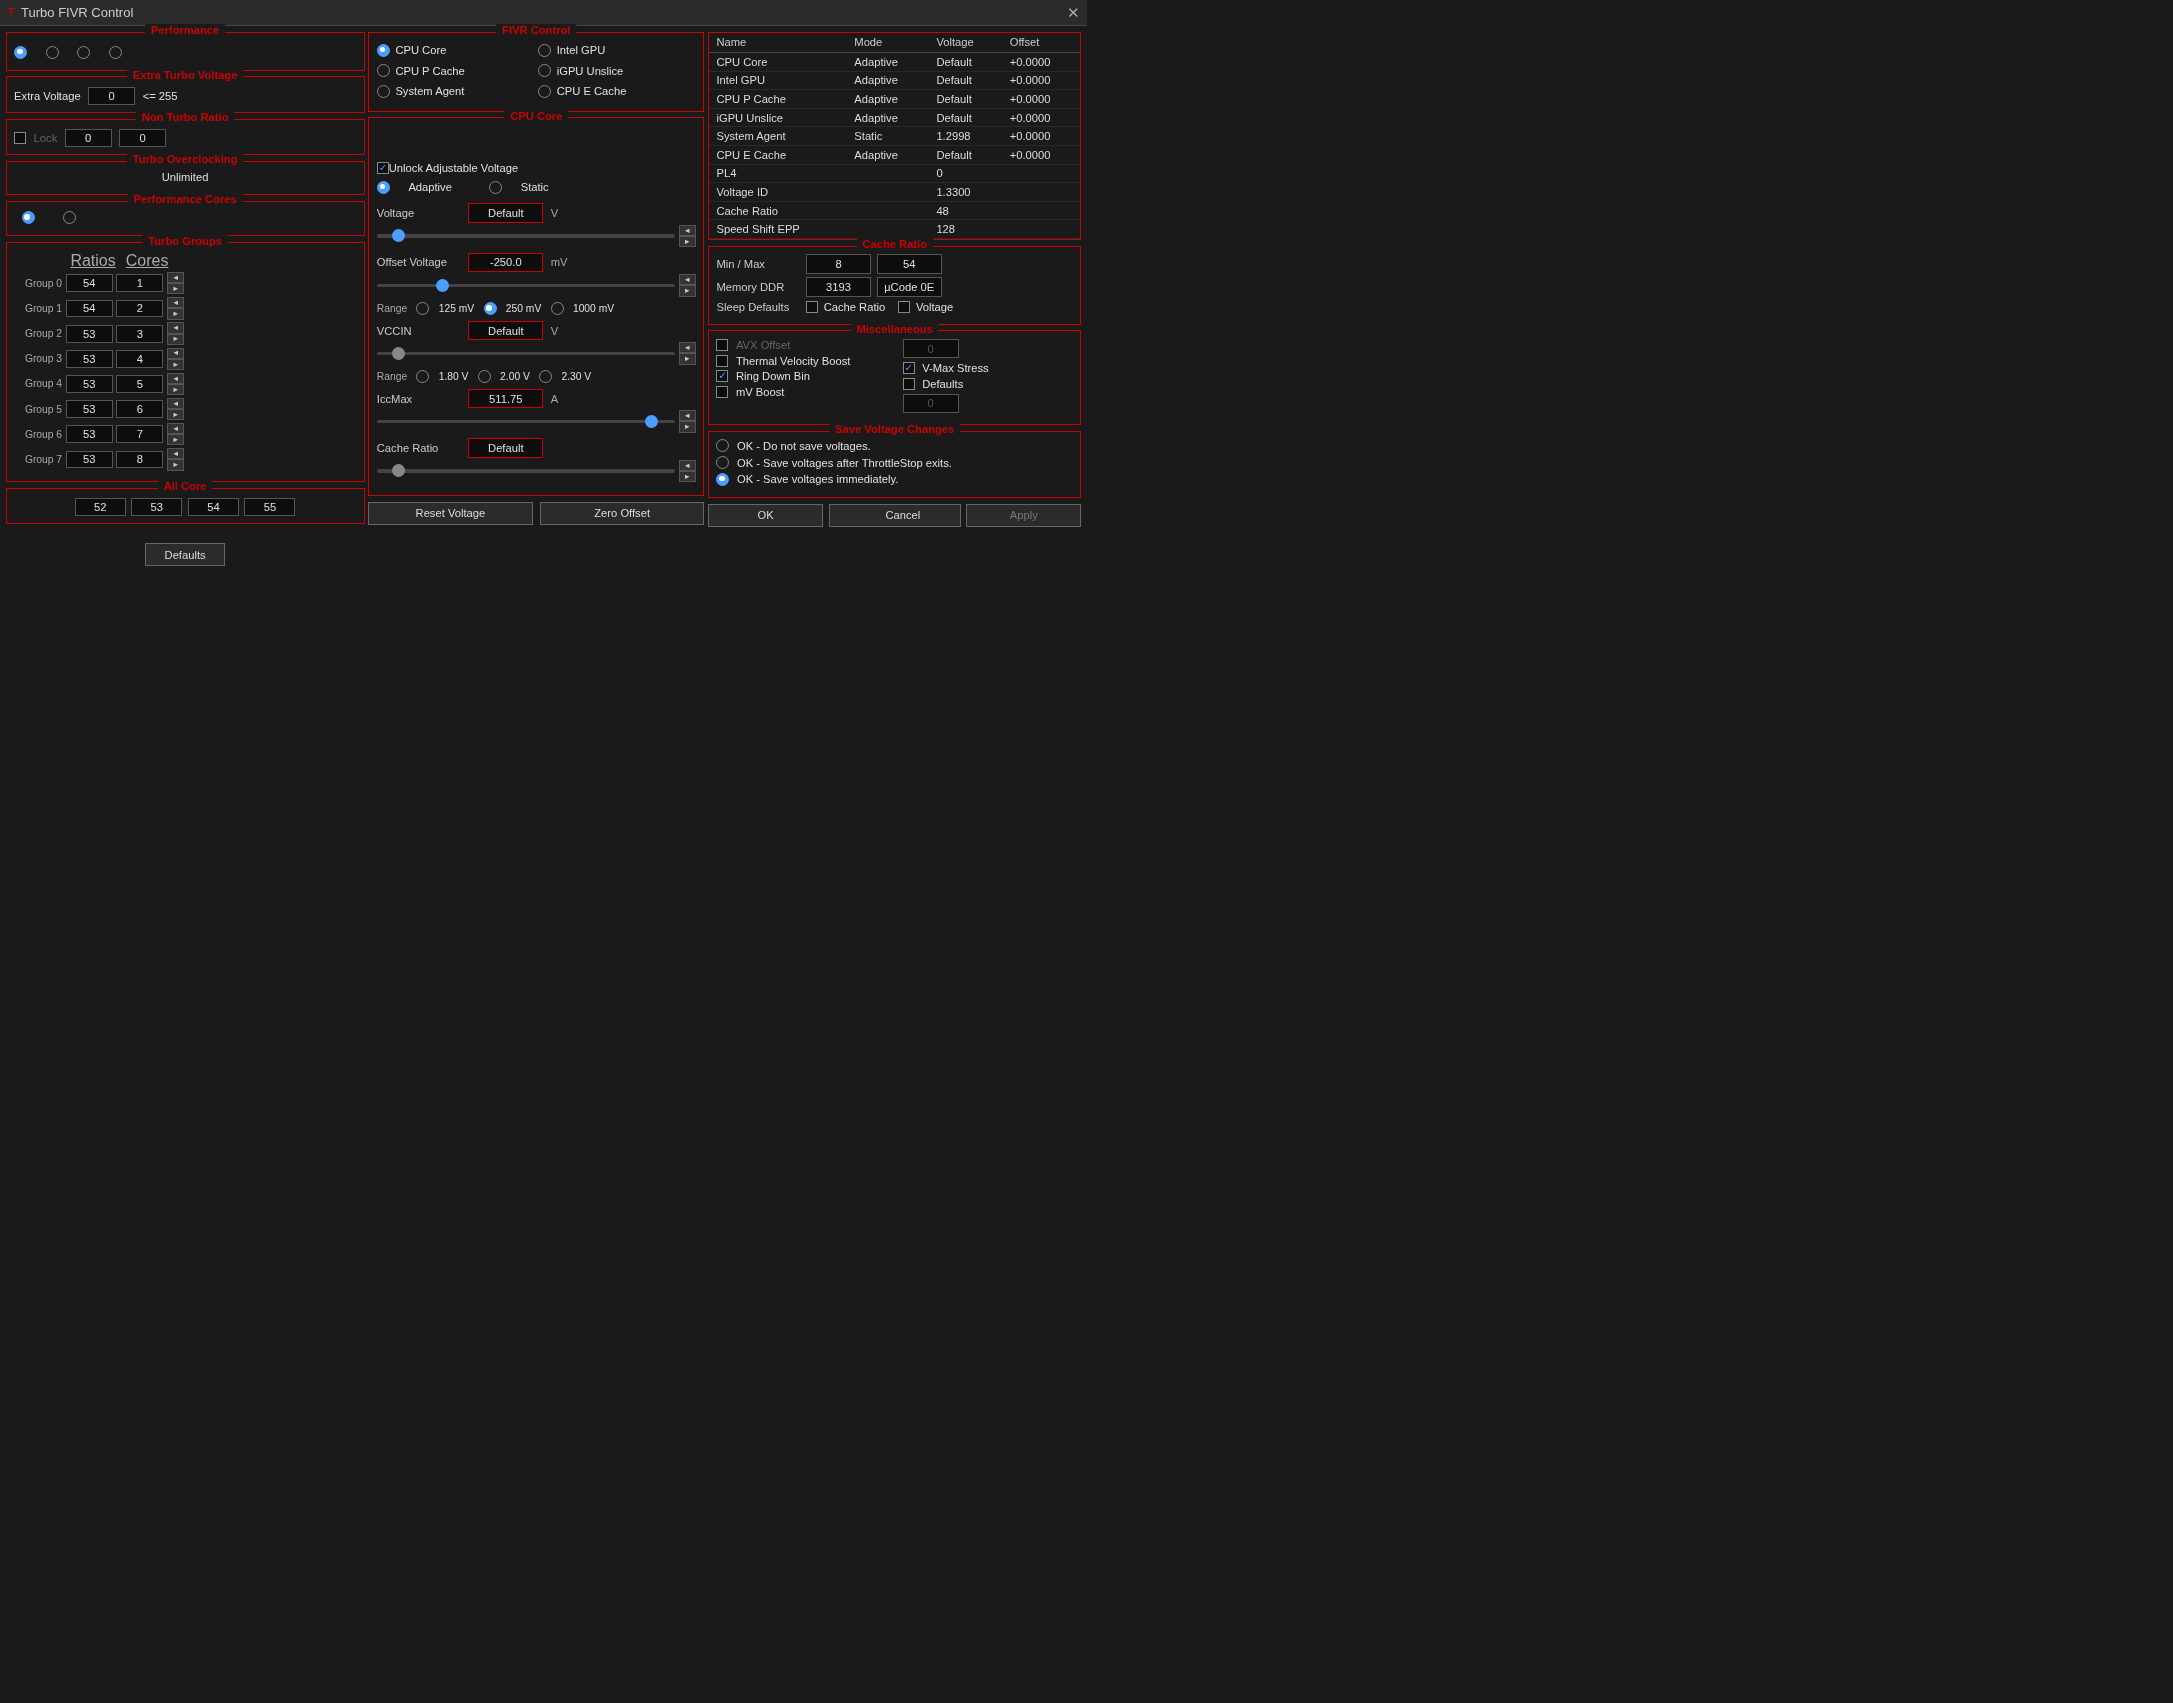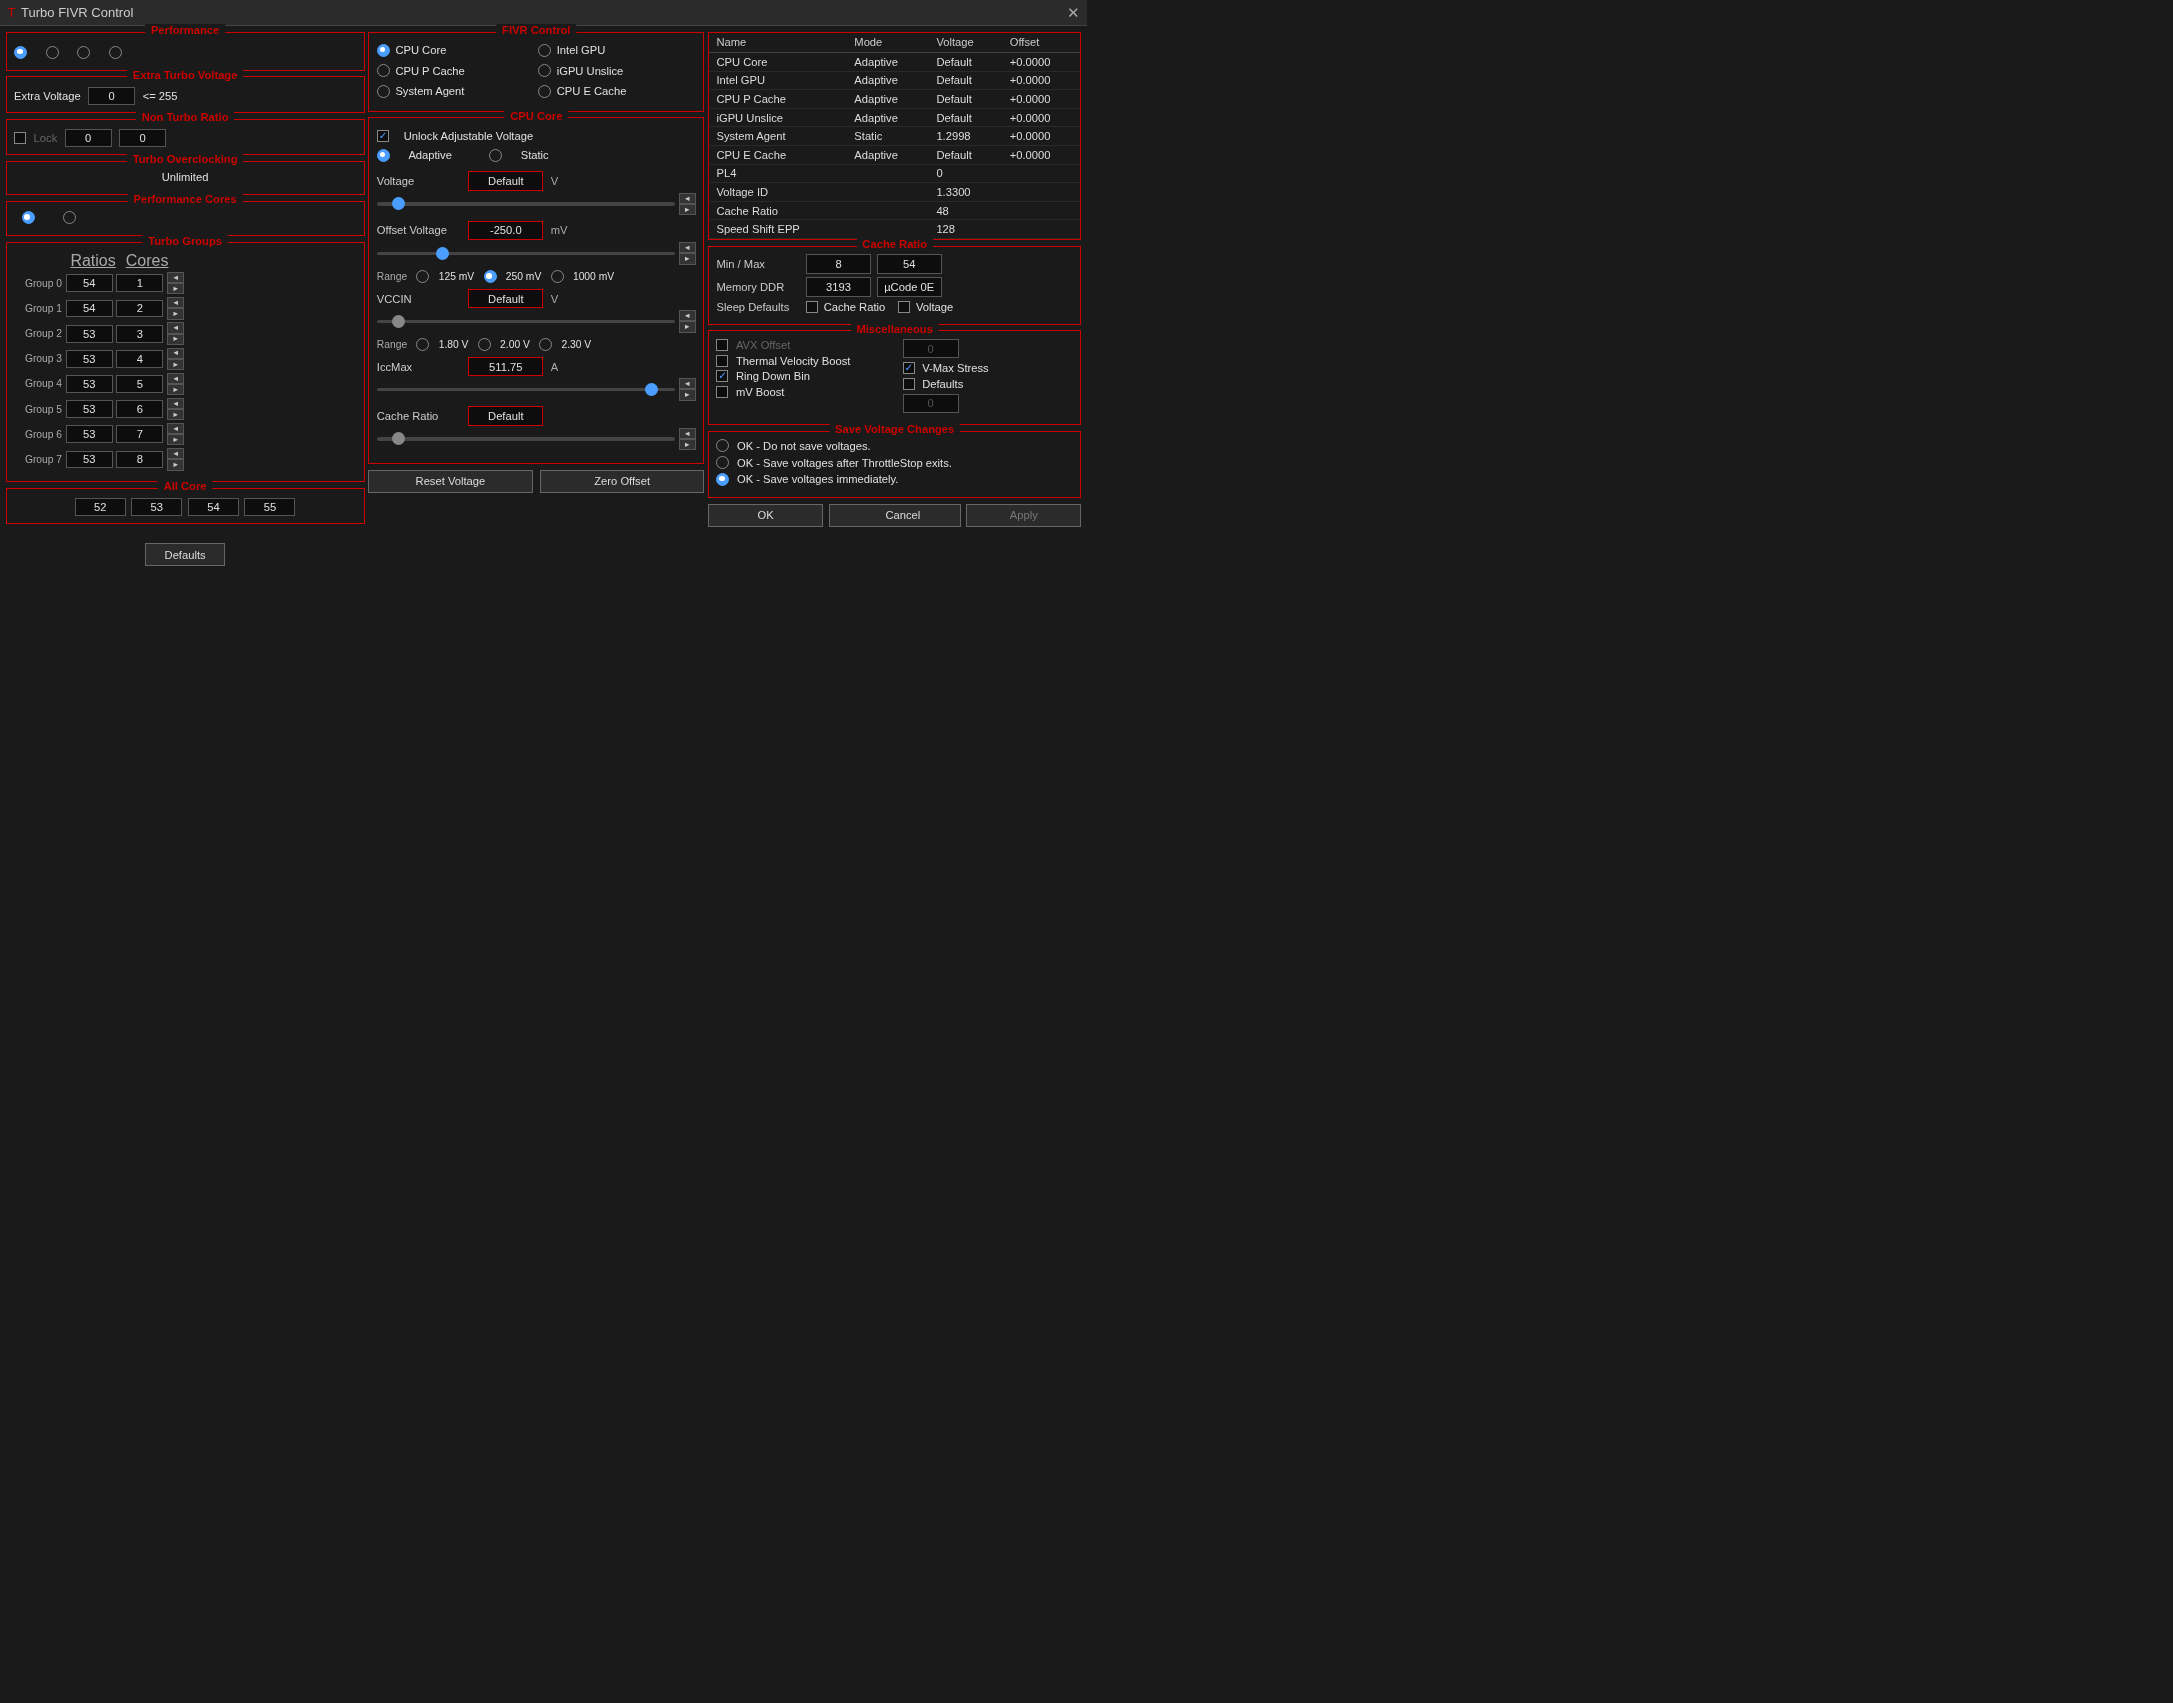--- a/index.html
+++ b/index.html
@@ -91,22 +91,23 @@
       border: 0.9px solid #555;
       color: #e0e0e0;
       padding: 1.9px 3.7px;
       font-size: 11.2px;
       width: 56px;
       text-align: center;
     }
     .checkbox-row {
       display: flex;
       align-items: center;
-      gap: 15px;
+      gap: 0;
       padding: 3.7px 0;
+      margin-top: 32px;
     }
     .checkbox-box {
       width: 12px; height: 12px;
       border: 0.9px solid #888;
       background: #0d0d0d;
       display: inline-block;
       cursor: pointer;
       position: relative;
     }
     .checkbox-box.checked::after {

